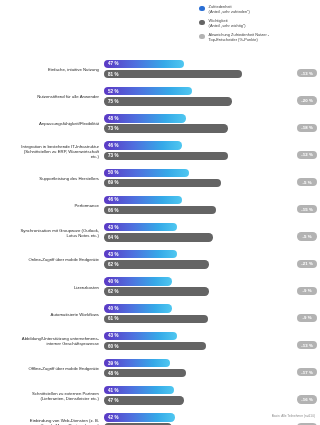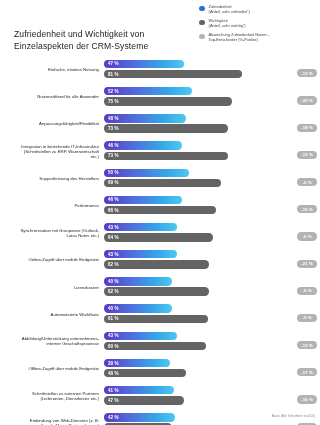--- a/index.html
+++ b/index.html
@@ -145,22 +145,20 @@
     bottom: 7px;
     font-size: 3.1px;
     color: #8a8a8a;
     letter-spacing: 0.05px;
   }
 </style>
 </head>
 <body>
 
 <div id="header">
-  <div id="chart-title">Zufriedenheit und Wichtigkeit von
-Einzelaspekten der CRM-Systeme</div>
 
   <div id="legend">
     <div class="legend-item">
       <span class="legend-dot" style="background:#2b6fd4"></span>
       <span class="legend-text">Zufriedenheit
 (Anteil „sehr zufrieden“)</span>
     </div>
     <div class="legend-item">
       <span class="legend-dot" style="background:#646464"></span>
       <span class="legend-text">Wichtigkeit

